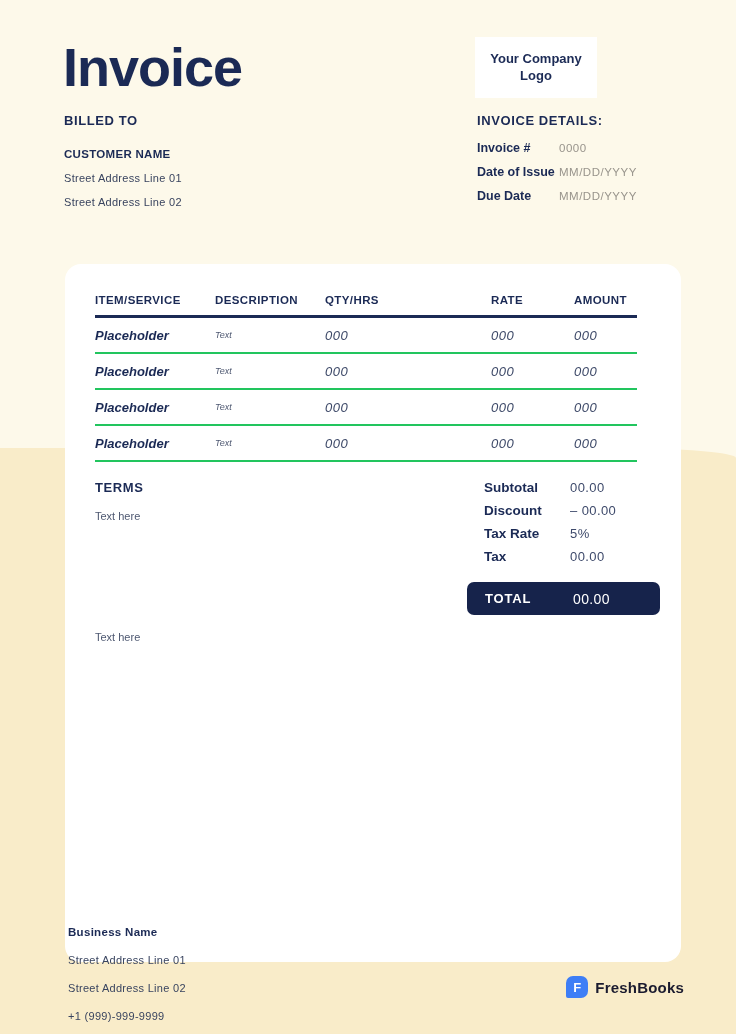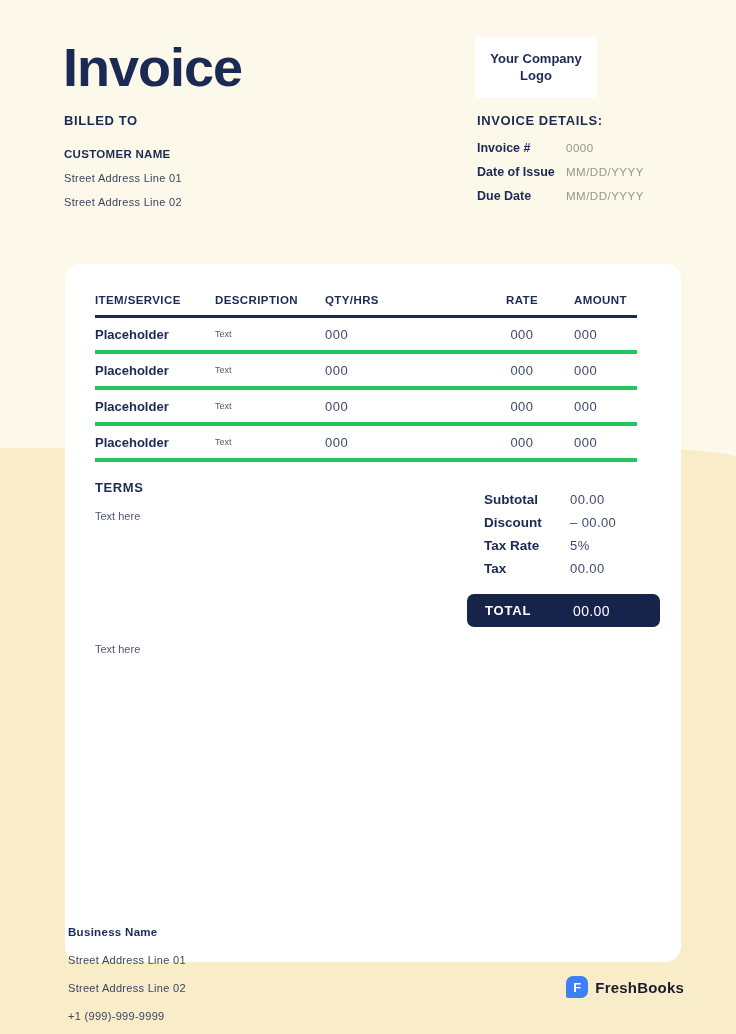--- a/index.html
+++ b/index.html
@@ -28,49 +28,49 @@
   
   .billed-to { position:absolute; left:64px; top:113px; }
   .section-heading {
     font-size:13px; font-weight:bold; letter-spacing:0.6px; color:#1B2A55;
     margin-bottom:14px;
   }
   .billed-to .line { line-height:24px; font-size:11px; color:#39445F; letter-spacing:0.3px; }
   .billed-to .line.bold { font-weight:bold; font-size:11.5px; color:#1B2A55; }
   
   .inv-details { position:absolute; left:477px; top:113px; }
-  .inv-details .drow { display:grid; grid-template-columns:82px auto; line-height:24px;gap:7px; }
+  .inv-details .drow { display:grid; grid-template-columns:82px auto; line-height:24px; }
   .inv-details .dlabel { font-size:12.5px; font-weight:bold; color:#1B2A55; }
   .inv-details .dvalue { font-size:11.5px; color:#98948C; letter-spacing:0.5px; }
   
   .card {
     position:absolute; left:65px; top:264px; width:616px; height:698px;
     background:#ffffff; border-radius:16px;
   }
   .items-table { margin:20px 44px 0 30px; }
   .trow {
     display:grid; grid-template-columns:120px 110px 88px 1fr 62px 84px;
     align-items:center;
   }
   .thead { height:34px; border-bottom:3px solid #1B2A55; }
   .thead .th { font-size:11.5px; font-weight:bold; letter-spacing:0.4px; color:#1B2A55; }
-  .tbody-row { height:36px; border-bottom:4px solid #22c55e; }
+  .tbody-row { height:36px; border-bottom:2px solid #22c55e;font-style:italic; }
   .c-center { text-align:left; }
-  .c-right { text-align:center; }
+  .c-right { text-align:left; }
   .c-amount { padding-left:21px; }
   .cell-item { font-size:13px; font-weight:bold; color:#1B2A55; }
   .cell-desc { font-size:9px; color:#4E5871; }
   .cell-num { font-size:13px; color:#3D4968; letter-spacing:0.5px; }
   
   .lower { display:flex; margin:18px 21px 0 30px; }
   .terms-block { flex:1; padding-top:0; }
   .terms-block .body-text, .cond-block .body-text { font-size:11px; color:#4E5871; }
   .terms-block .body-text { margin-top:15px; }
   .totals-block { width:193px; }
-  .totals-rows { padding-left:17px;margin-top:12px; }
+  .totals-rows { padding-left:17px; }
   .trow2 { display:grid; grid-template-columns:86px 1fr; align-items:baseline; height:23px; }
   .tlabel { font-size:13.5px; font-weight:bold; color:#1B2A55; }
   .tvalue { font-size:13px; color:#3E4A6B; letter-spacing:0.4px; }
   .total-pill {
     margin-top:10px; height:33px; background:#16234B; border-radius:7px;
     display:flex; align-items:center; padding:15px 18px;
   }
   .total-pill .pill-label { color:#ffffff; font-size:13px; font-weight:bold; letter-spacing:0.8px; }
   .total-pill .pill-value { color:#ffffff; font-size:14px; letter-spacing:0.4px; margin-left:auto; margin-right:32px; }
   .cond-block { margin:16px 21px 0 30px; }

